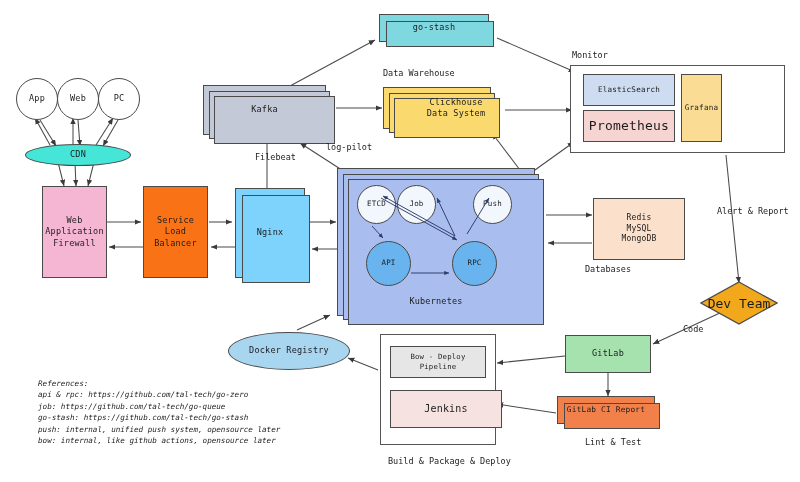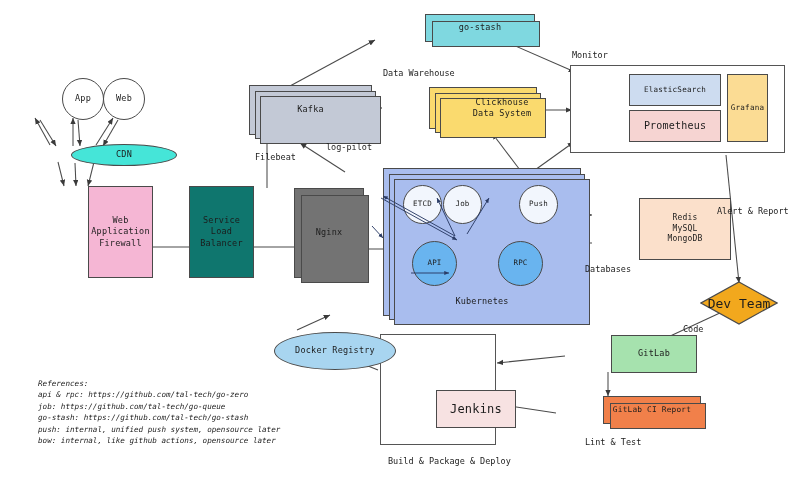--- a/index.html
+++ b/index.html
@@ -3,21 +3,21 @@
 <meta charset="utf-8">
 <style>
   html,body{margin:0;padding:0;background:#ffffff;}
   body{width:800px;height:482px;overflow:hidden;
        font-family:"DejaVu Sans Mono","Liberation Mono",monospace;}
   #stage{position:relative;width:800px;height:482px;background:#fff;}
   svg#wires{position:absolute;left:0;top:0;width:800px;height:482px;pointer-events:none;}
 
   .node{position:absolute;box-sizing:border-box;display:flex;align-items:center;
         justify-content:center;text-align:center;color:#1c1c1c;
-        font-size:8.5px;line-height:1.35;letter-spacing:.2px;z-index:3;margin-left:46px;}
+        font-size:8.5px;line-height:1.35;letter-spacing:.2px;z-index:3;}
   .rect{border:1.2px solid #4a4a4a;}
   .rnd{border-radius:0;}
   .circ{border-radius:50%;}
   .ell{border-radius:50%;}
   .lbl{position:absolute;font-size:8.5px;color:#1c1c1c;z-index:6;white-space:nowrap;}
 
   
   .stack::before,.stack::after{content:"";position:absolute;z-index:-1;
         border:1.2px solid #4a4a4a;background:inherit;border-radius:inherit;}
   .stack::before{left:5px;top:5px;right:-5px;bottom:-5px;}
@@ -99,38 +99,41 @@
       <path d="M297,330 L330,315"></path>
     </g>
   </svg>
 
   <div class="node rect circ" style="left:16px;top:78px;width:42px;height:42px;background:#fff;">
     <span>App</span>
   </div>
   <div class="node rect circ" style="left:57px;top:78px;width:42px;height:42px;background:#fff;">
     <span>Web</span>
   </div>
+  <div class="node rect circ" style="left:98px;top:78px;width:42px;height:42px;background:#fff;">
+    <span>PC</span>
+  </div>
 
   <div class="node rect ell" style="left:25px;top:144px;width:106px;height:22px;background:#45e5d8;">
     <span>CDN</span>
   </div>
 
   <div class="node rect rnd" style="left:42px;top:186px;width:65px;height:92px;background:#f5b6d4;white-space:pre-line;">
     <span>Web
 Application
 Firewall</span>
   </div>
 
-  <div class="node rect rnd" style="left:143px;top:186px;width:65px;height:92px;background:#0f766e;white-space:pre-line;">
+  <div class="node rect rnd" style="left:143px;top:186px;width:65px;height:92px;background:#f97316;white-space:pre-line;">
     <span>Service
 Load
 Balancer</span>
   </div>
 
-  <div class="node rect stack2" style="left:248px;top:188px;width:70px;height:90px;background:#737373;">
+  <div class="node rect stack2" style="left:235px;top:188px;width:70px;height:90px;background:#7dd3fc;">
     <span>Nginx</span>
   </div>
 
   <div class="node rect stack" style="left:203px;top:85px;width:123px;height:50px;background:#c3c9d6;">
     <span>Kafka</span>
   </div>
 
   <div class="node rect stack2" style="left:379px;top:14px;width:110px;height:28px;background:#7fd8e0;">
     <span>go-stash</span>
   </div>
@@ -180,21 +183,21 @@
 MySQL
 MongoDB</span>
   </div>
   <div class="lbl" style="left:585px;top:264px;">Databases</div>
 
   <div class="lbl" style="left:572px;top:50px;">Monitor</div>
   <div class="group" style="left:570px;top:65px;width:215px;height:88px;"></div>
   <div class="node rect rnd" style="left:583px;top:74px;width:92px;height:32px;background:#cddcf0;font-size:7.6px;">
     <span>ElasticSearch</span>
   </div>
-  <div class="node rect rnd" style="left:583px;top:110px;width:92px;height:32px;background:#f6d4d2;font-size:10px;">
+  <div class="node rect rnd" style="left:583px;top:110px;width:92px;height:32px;background:#f6d4d2;font-size:13px;">
     <span>Prometheus</span>
   </div>
   <div class="node rect rnd" style="left:681px;top:74px;width:41px;height:68px;background:#fbdc94;font-size:7.6px;">
     <span>Grafana</span>
   </div>
 
   <div class="diamond" style="left:700px;top:281px;width:78px;height:44px;">
     <svg width="78" height="44">
       <polygon points="39,1 77,22 39,43 1,22" fill="#f2a81d" stroke="#4a4a4a" stroke-width="1.2"></polygon>
     </svg>
@@ -207,21 +210,24 @@
   <div class="node rect rnd stack2" style="left:557px;top:396px;width:98px;height:28px;background:#f1804a;font-size:7.8px;">
     <span>GitLab CI Report</span>
   </div>
   <div class="lbl" style="left:585px;top:437px;">Lint &amp; Test</div>
 
   <div class="node rect ell" style="left:228px;top:332px;width:122px;height:38px;background:#a8d5f0;">
     <span>Docker Registry</span>
   </div>
 
   <div class="group" style="left:380px;top:334px;width:116px;height:111px;"></div>
-  <div class="node rect rnd" style="left:390px;top:390px;width:80px;height:38px;background:#f7e2e2;font-size:12px;">
+  <div class="node rect rnd" style="left:390px;top:346px;width:96px;height:32px;background:#e6e6e6;font-size:7.3px;">
+    <span>Bow - Deploy Pipeline</span>
+  </div>
+  <div class="node rect rnd" style="left:390px;top:390px;width:112px;height:38px;background:#f7e2e2;font-size:10px;">
     <span>Jenkins</span>
   </div>
   <div class="lbl" style="left:388px;top:456px;">Build &amp; Package &amp; Deploy</div>
 
   <div class="lbl" style="left:255px;top:152px;">Filebeat</div>
   <div class="lbl" style="left:326px;top:142px;">log-pilot</div>
   <div class="lbl" style="left:717px;top:206px;">Alert &amp; Report</div>
   <div class="lbl" style="left:683px;top:324px;">Code</div>
 
   <div class="refs" style="left:38px;top:378px;font-style:italic;">References:

